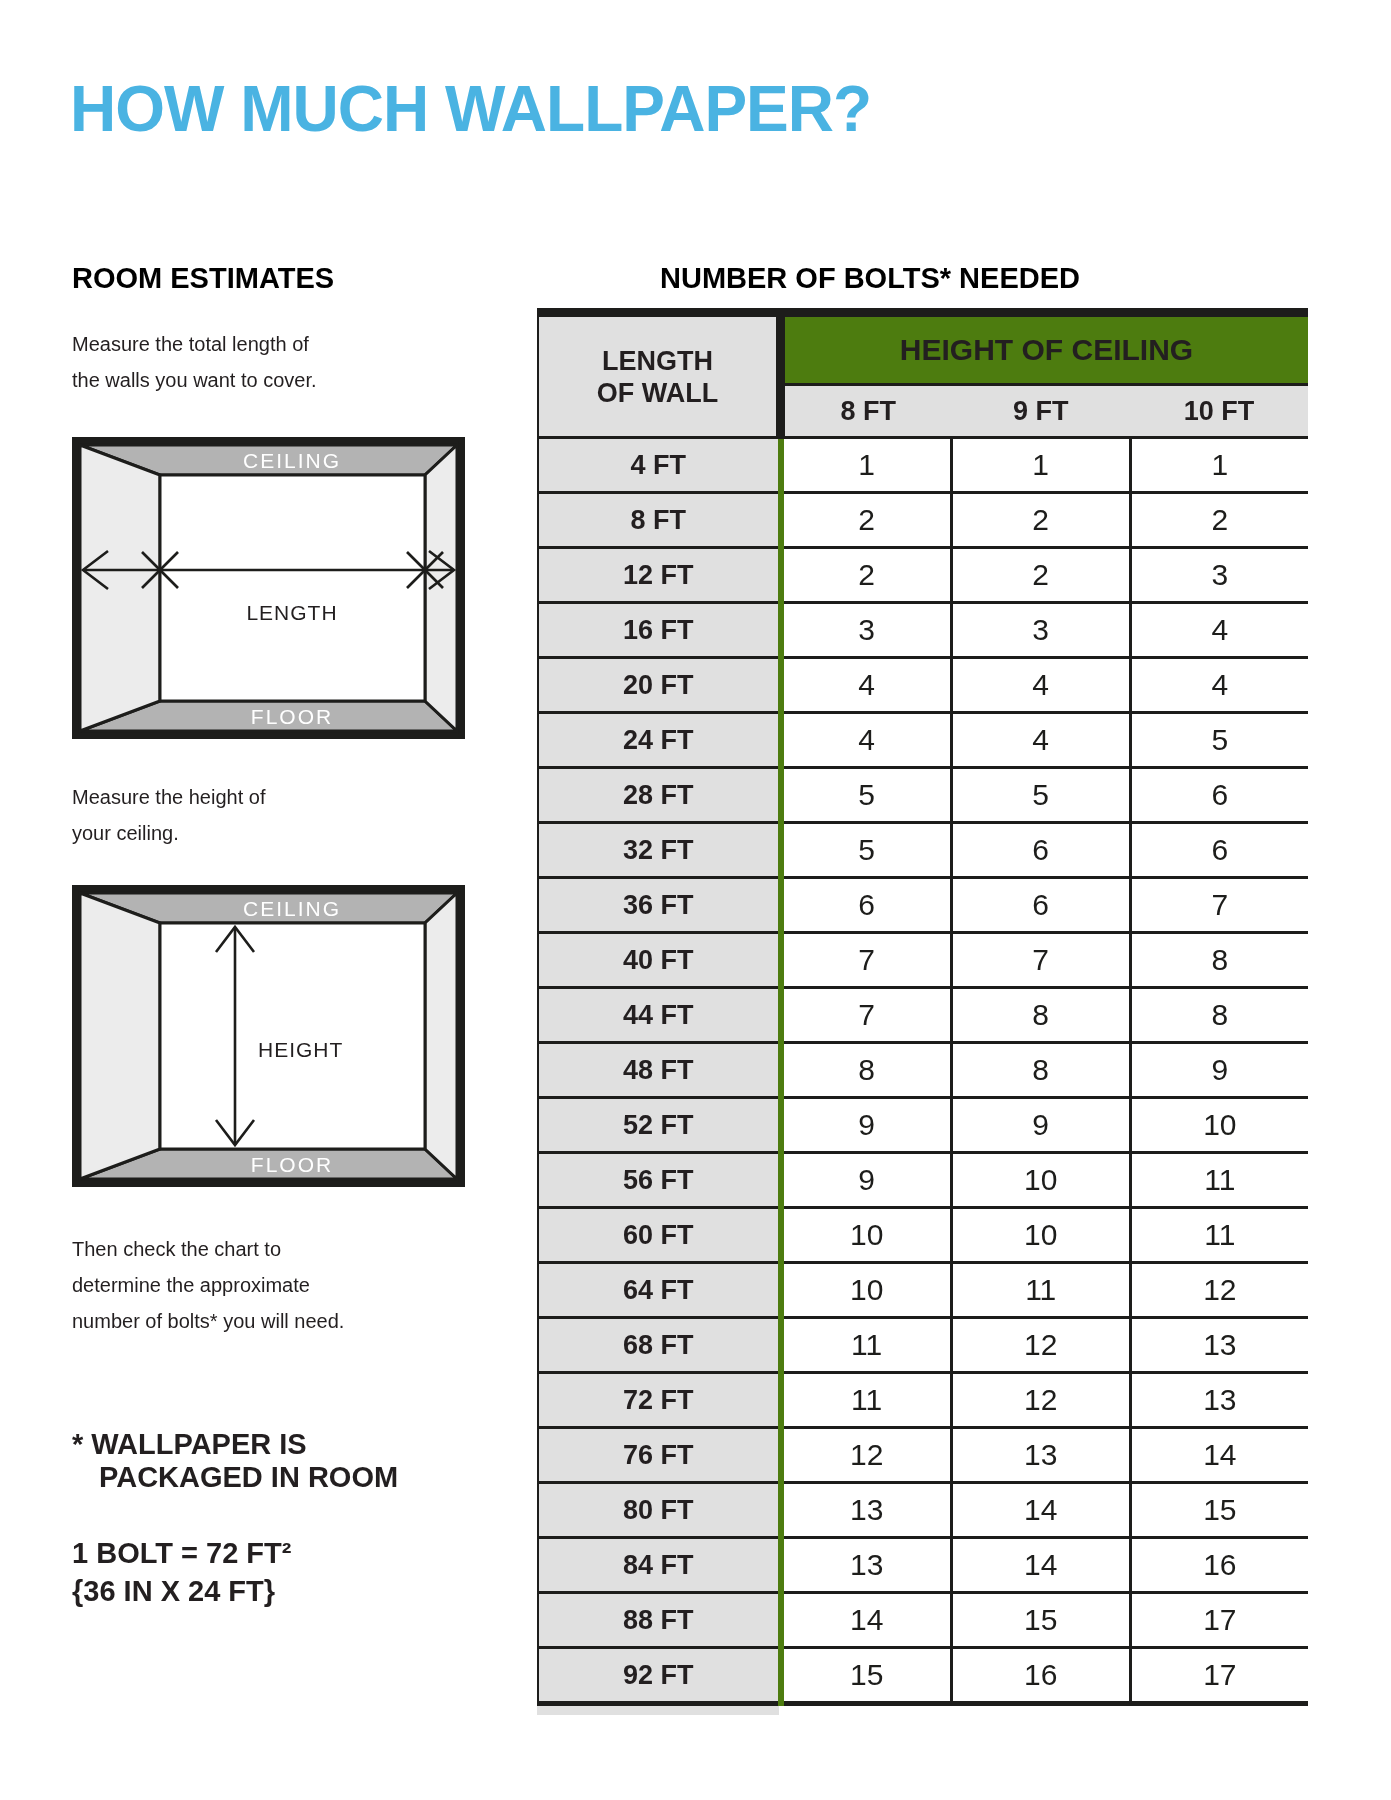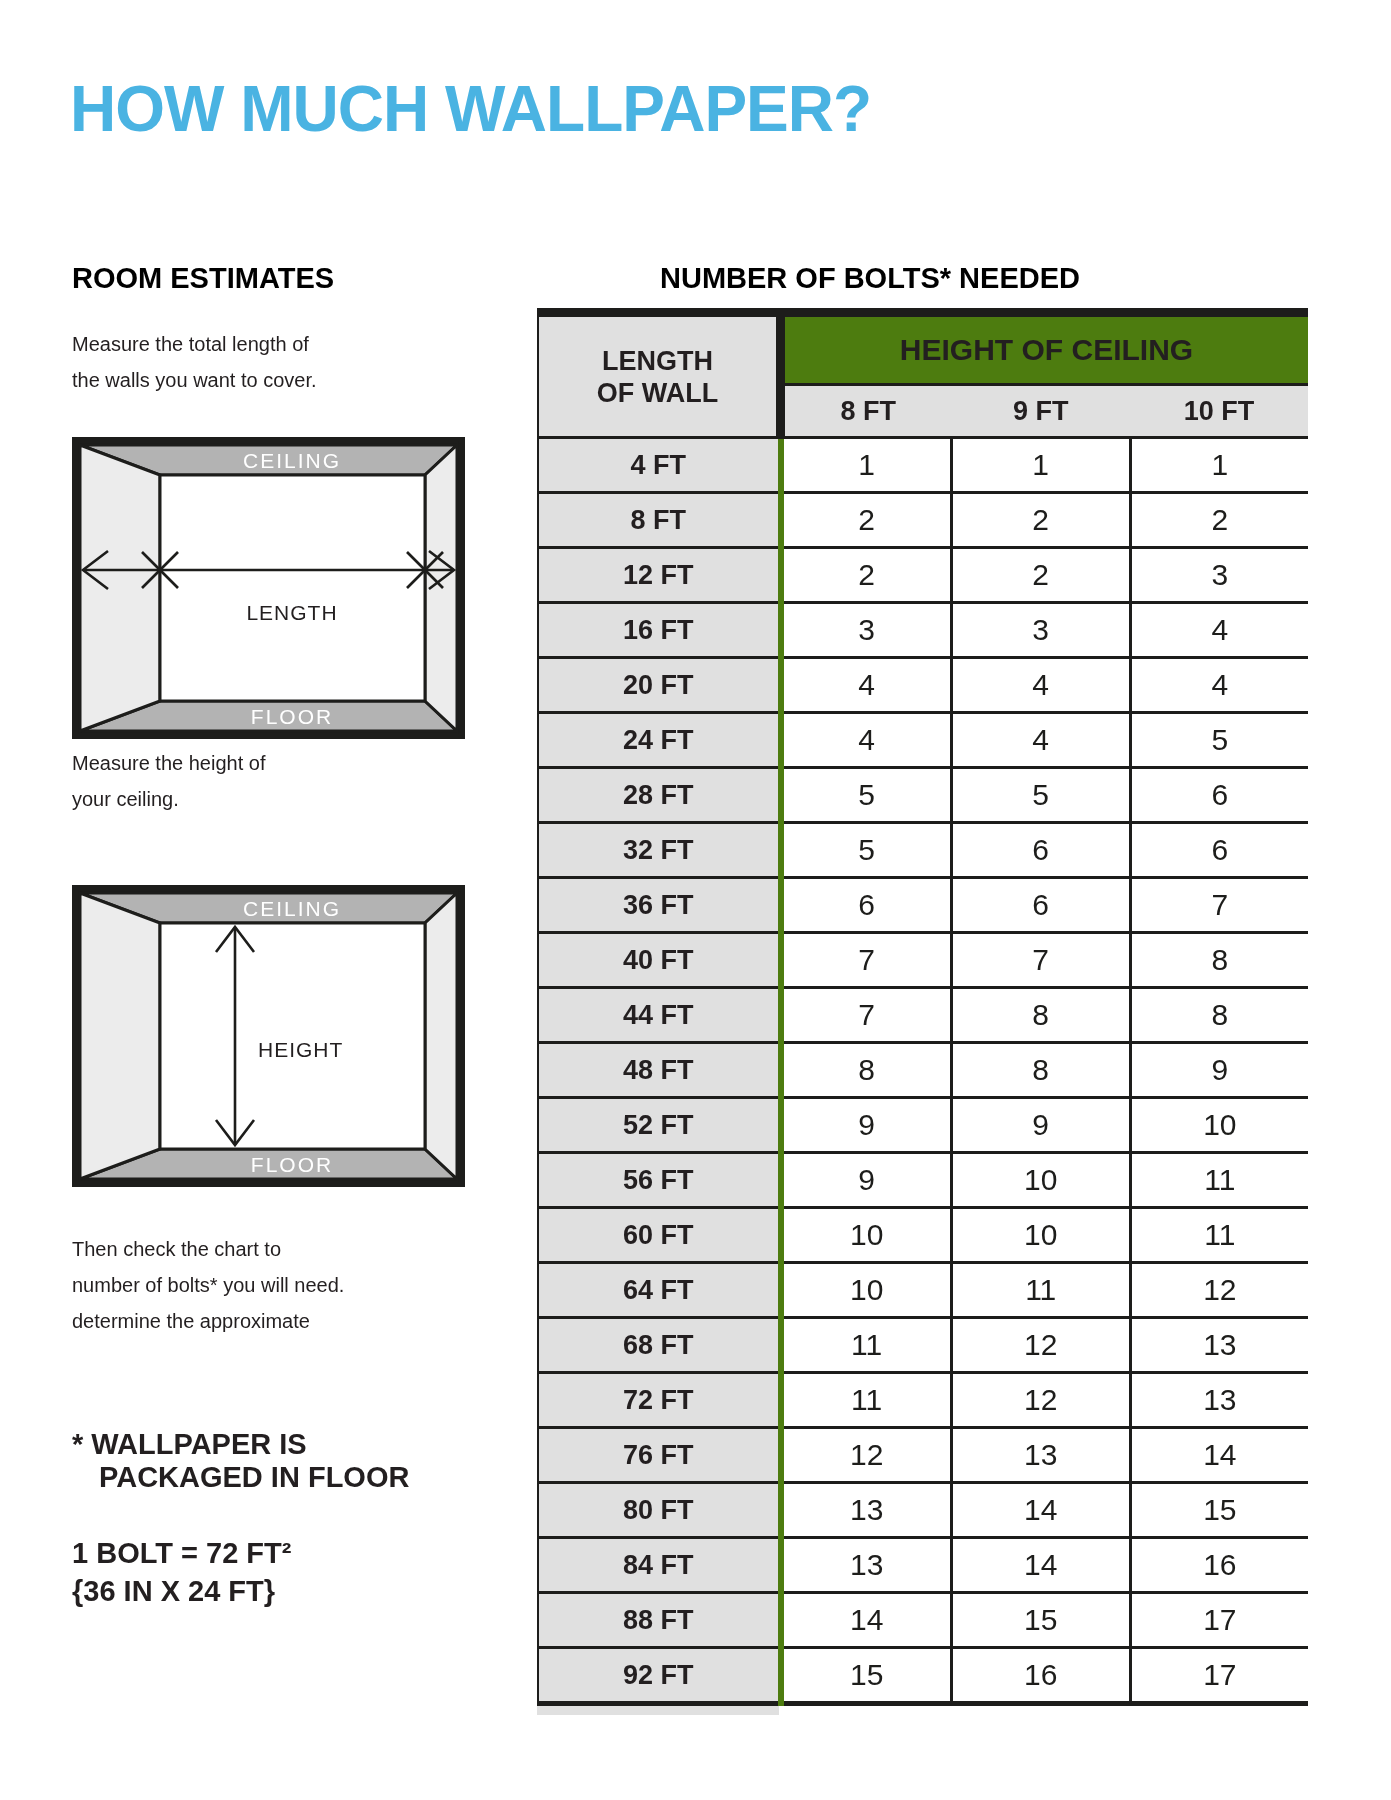--- a/index.html
+++ b/index.html
@@ -78,21 +78,21 @@
     <polyline points="36,114 11,133 36,152"></polyline>
     <polyline points="357,114 382,133 357,152"></polyline>
     <line x1="70" y1="115" x2="106" y2="151"></line>
     <line x1="70" y1="151" x2="106" y2="115"></line>
     <line x1="335" y1="115" x2="371" y2="151"></line>
     <line x1="335" y1="151" x2="371" y2="115"></line>
   </g>
   <text x="220" y="183" text-anchor="middle" font-size="21" letter-spacing="1" fill="#231f20">LENGTH</text>
 </svg>
 
-<div class="abs body-text" style="left:72px;top:745px;">
+<div class="abs body-text" style="left:72px;top:779px;">
   <div>Measure the height of</div>
   <div>your ceiling.</div>
 </div>
 
 <svg class="abs" style="left:72px;top:885px;" width="393" height="302" viewBox="0 0 393 302">
   <rect x="4" y="4" width="385" height="294" fill="#ffffff" stroke="#1d1d1b" stroke-width="8"></rect>
   <polygon points="8,8 385,8 353,38 88,38" fill="#b3b3b3" stroke="#1d1d1b" stroke-width="3"></polygon>
   <polygon points="88,264 353,264 385,294 8,294" fill="#b3b3b3" stroke="#1d1d1b" stroke-width="3"></polygon>
   <polygon points="8,8 88,38 88,264 8,294" fill="#ececec" stroke="#1d1d1b" stroke-width="3"></polygon>
   <polygon points="385,8 353,38 353,264 385,294" fill="#ececec" stroke="#1d1d1b" stroke-width="3"></polygon>
@@ -102,27 +102,27 @@
   <g stroke="#1d1d1b" stroke-width="2.6" fill="none">
     <line x1="163" y1="42" x2="163" y2="260"></line>
     <polyline points="144,67 163,42 182,67"></polyline>
     <polyline points="144,235 163,260 182,235"></polyline>
   </g>
   <text x="186" y="172" text-anchor="start" font-size="21" letter-spacing="1" fill="#231f20">HEIGHT</text>
 </svg>
 
 <div class="abs body-text" style="left:72px;top:1231px;">
   <div>Then check the chart to</div>
+  <div>determine the approximate</div>
   <div>number of bolts* you will need.</div>
-  <div>determine the approximate</div>
 </div>
 
 <div class="abs bold-note" style="left:72px;top:1428px;">
   <div>* WALLPAPER IS</div>
-  <div class="note-indent">PACKAGED IN FLOOR</div>
+  <div class="note-indent">PACKAGED IN ROOM</div>
 </div>
 
 <div class="abs bold-note" style="left:72px;top:1518px;line-height:38px;margin-top:16px;">
   <div>1 BOLT = 72 FT²</div>
   <div>{36 IN X 24 FT}</div>
 </div>
 
 <div class="abs section-heading" style="left:660px;top:262px;">NUMBER OF BOLTS* NEEDED</div>
 
 <div class="abs table-wrap">

